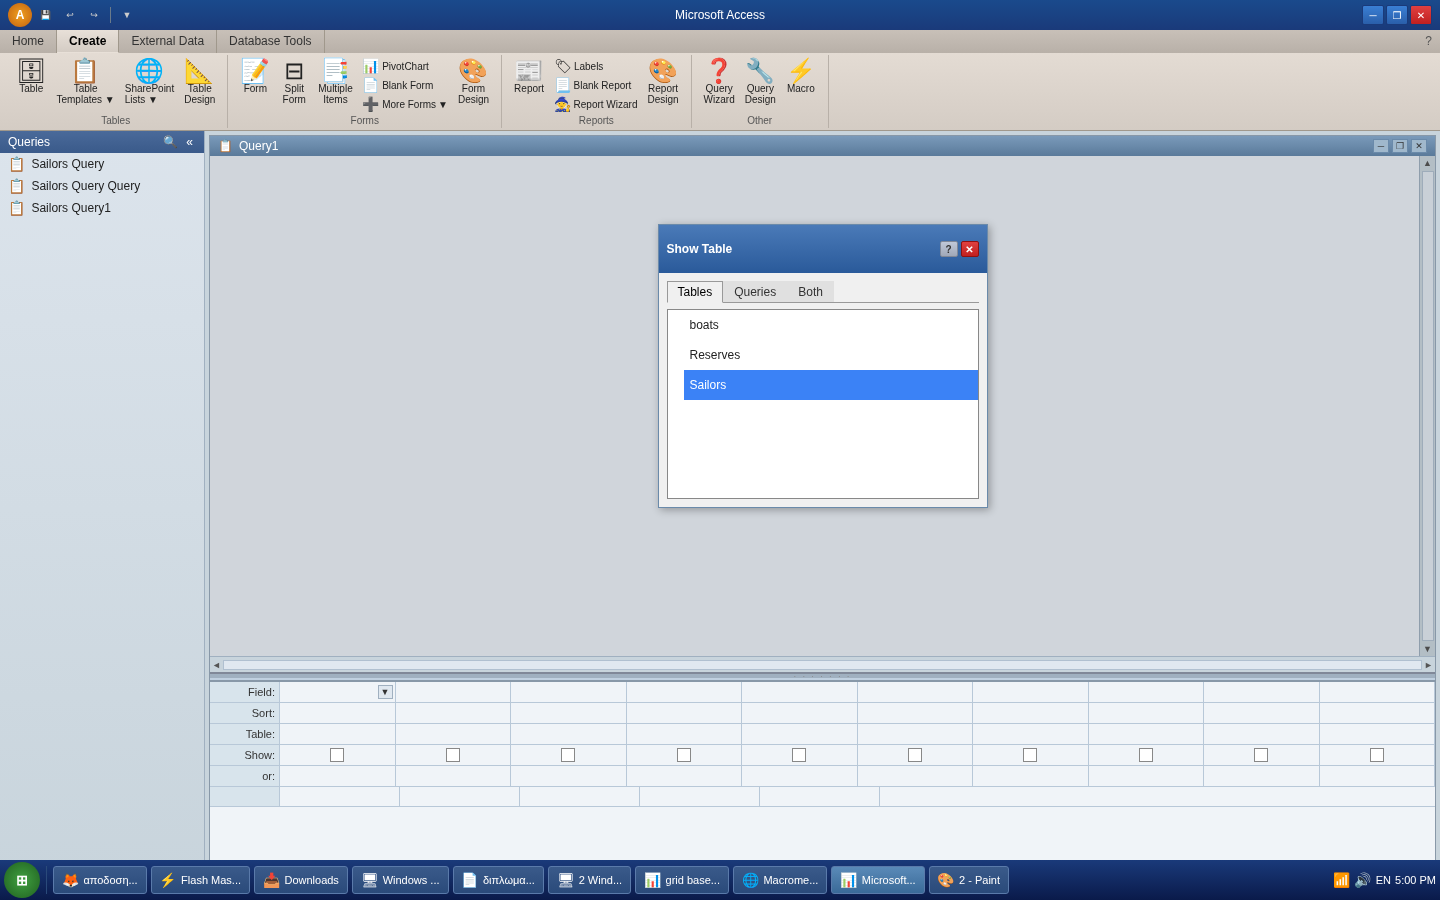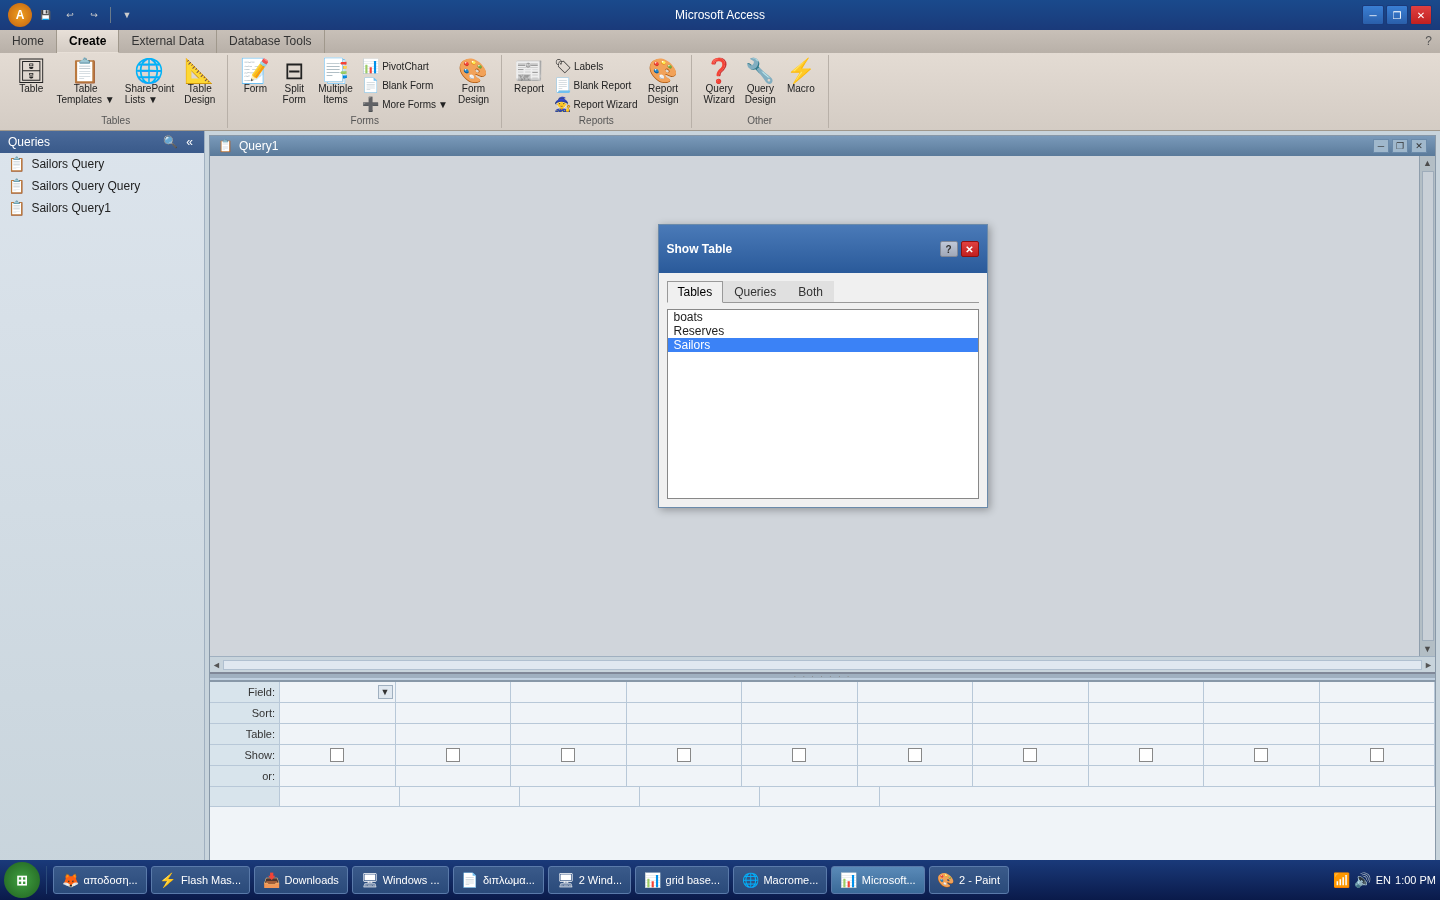--- a/index.html
+++ b/index.html
@@ -161,21 +161,21 @@
       background: #e0e0e0;
     }
     .dialog-tab.active {
       background: #f0f0f0; border: 1px solid #999; border-bottom: 1px solid #f0f0f0;
       margin-bottom: -1px; color: #000;
     }
     #dialog-list {
       border: 1px solid #888; background: white; height: 190px; overflow-y: auto;
       font-size: 12px;
     }
-    .dialog-list-item { padding: 0 6px; cursor: pointer; color: #222; }
+    .dialog-list-item { padding: 8px 6px; cursor: pointer; color: #222; margin-left: 16px; }
     .dialog-list-item.selected { background: #3b82f6; color: white; }
     #dialog-footer { display: flex; justify-content: center; gap: 10px; margin-top: 8px; }
     .dialog-action-btn {
       padding: 3px 20px; font-size: 12px; background: linear-gradient(to bottom, #f0f0f0, #d8d8d8);
       border: 1px solid #888; cursor: pointer; border-radius: 2px; color: #222;
     }
     .dialog-action-btn.default-btn { border: 2px solid #4a7ab8; }
 
     
     #statusbar {
@@ -601,15 +601,15 @@
   </div>
   <div class="taskbar-item">
     <span class="taskbar-icon">🎨</span>
     <span>2 - Paint</span>
   </div>
 
   <div class="taskbar-right">
     <span class="systray-icon">📶</span>
     <span class="systray-icon">🔊</span>
     <span>EN</span>
-    <span>1:00 PM</span>
+    <span>5:00 PM</span>
   </div>
 </div>
 
 </body></html>

